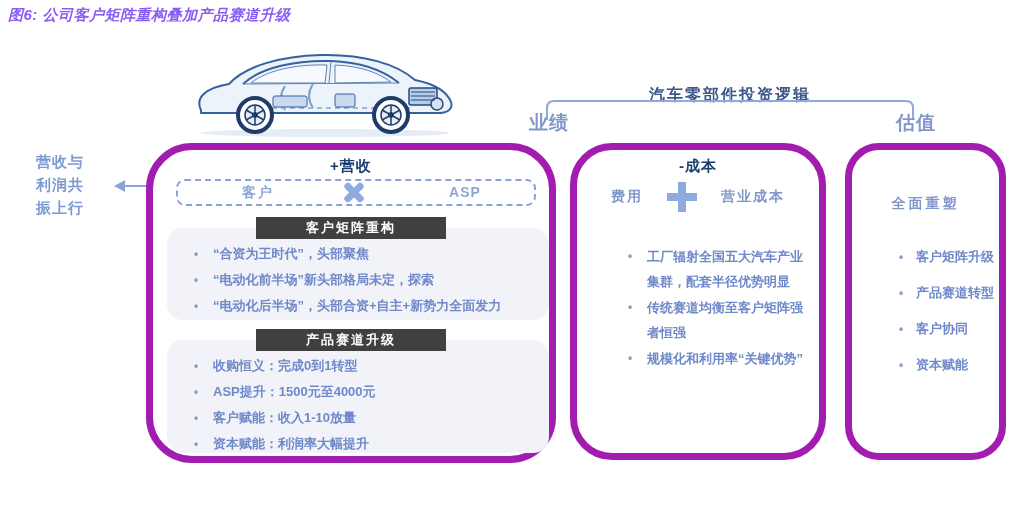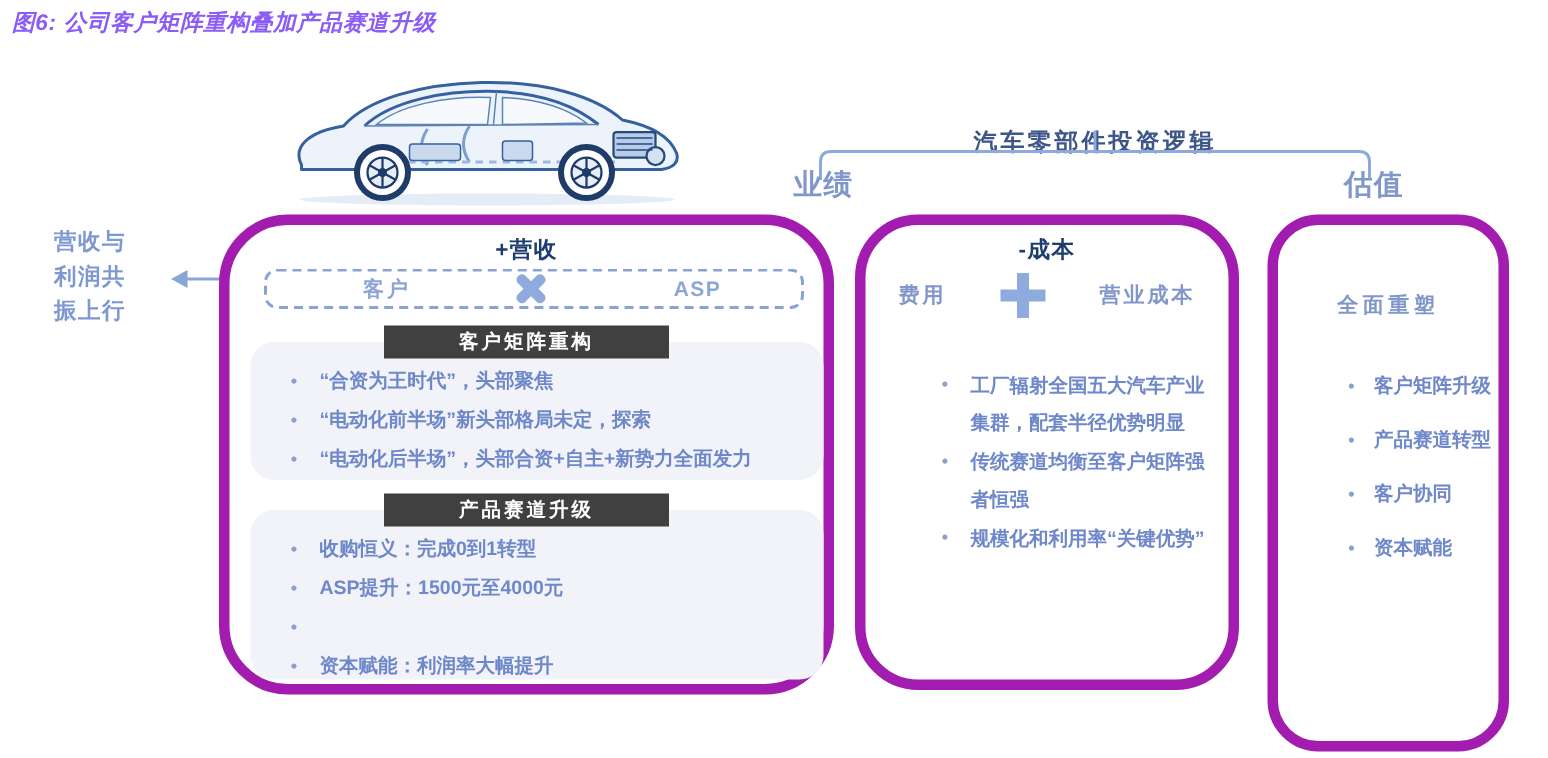--- a/index.html
+++ b/index.html
@@ -19,21 +19,21 @@
               font-weight:bold; color:#8297c9; letter-spacing:1px; }
   .lbl-perf { left:517px; } .lbl-val { left:884px; }
 
   .sidenote { position:absolute; left:36px; top:150px; width:76px; font-size:15px;
               font-weight:bold; color:#7e99d2; line-height:23px; letter-spacing:1px; }
   .arrow { position:absolute; left:106px; top:176px; }
 
   .panel { position:absolute; border:7px solid #a21caf; background:#fff; }
   .panel-left  { left:146px; top:143px; width:410px; height:320px; border-radius:46px; }
   .panel-mid   { left:570px; top:143px; width:256px; height:317px; border-radius:42px; }
-  .panel-right { left:845px; top:143px; width:161px; height:358px; border-radius:34px; }
+  .panel-right { left:845px; top:143px; width:161px; height:317px; border-radius:34px; }
 
   .p-head { position:absolute; left:0; right:0; top:7px; text-align:center; font-size:15px;
             font-weight:bold; color:#1d3d6e; letter-spacing:1px; }
 
   .dashed { position:absolute; left:23px; top:29px; width:360px; height:27px;
             border:2px dashed #8aa3d6; border-radius:9px; }
   .f-item { position:absolute; top:3px; width:70px; text-align:center; font-size:14px;
             font-weight:bold; color:#8ea6d6; letter-spacing:2px; }
   .f-left { left:45px; } .f-right { left:252px; letter-spacing:1px; }
   .x-icon { position:absolute; left:164px; top:0; width:24px; height:24px; }
@@ -50,21 +50,21 @@
   .card { position:absolute; left:14px; width:382px; background:#f1f3f9; border-radius:16px;
           z-index:1; padding-top:13px; }
   .card-1 { top:78px;  height:92px; }
   .card-2 { top:190px; height:113px; }
   .li { display:flex; gap:12px; padding-left:24px; align-items:flex-start;
         font-size:13px; font-weight:bold; color:#6f88c9; }
   .card .li { height:26px; align-items:center; }
   .dot { color:#8ba0cc; font-size:12px; width:10px; text-align:center; flex:none; }
 
   .formula-row { position:absolute; left:0; right:0; top:32px; display:flex;
-                 justify-content:center; align-items:center; gap:36px; font-size:14px;
+                 justify-content:center; align-items:center; gap:24px; font-size:14px;
                  font-weight:bold; color:#8297c9; letter-spacing:2px; }
   .plus-icon { position:relative; width:30px; height:30px; flex:none; }
   .plus-icon .h { position:absolute; left:0; top:11px; width:30px; height:8px; background:#8FAADC; }
   .plus-icon .v { position:absolute; left:11px; top:0; width:8px; height:30px; background:#8FAADC; }
 
   .mlist { position:absolute; left:24px; top:94px; width:212px; }
   .mlist .li { line-height:25px; margin-bottom:1px; }
   .mlist .li span:last-child { width:180px; }
 
   .r-head { position:absolute; left:0; right:0; top:45px; text-align:center; font-size:14px;
@@ -163,20 +163,21 @@
       <div class="li">
         <span class="dot">•</span>
         <span>收购恒义：完成0到1转型</span>
       </div>
       <div class="li">
         <span class="dot">•</span>
         <span>ASP提升：1500元至4000元</span>
       </div>
       <div class="li">
         <span class="dot">•</span>
+        <span>客户赋能：收入1-10放量</span>
       </div>
       <div class="li">
         <span class="dot">•</span>
         <span>资本赋能：利润率大幅提升</span>
       </div>
     </div>
   </div>
 
   <div class="panel panel-mid">
     <div class="p-head">-成本</div>

